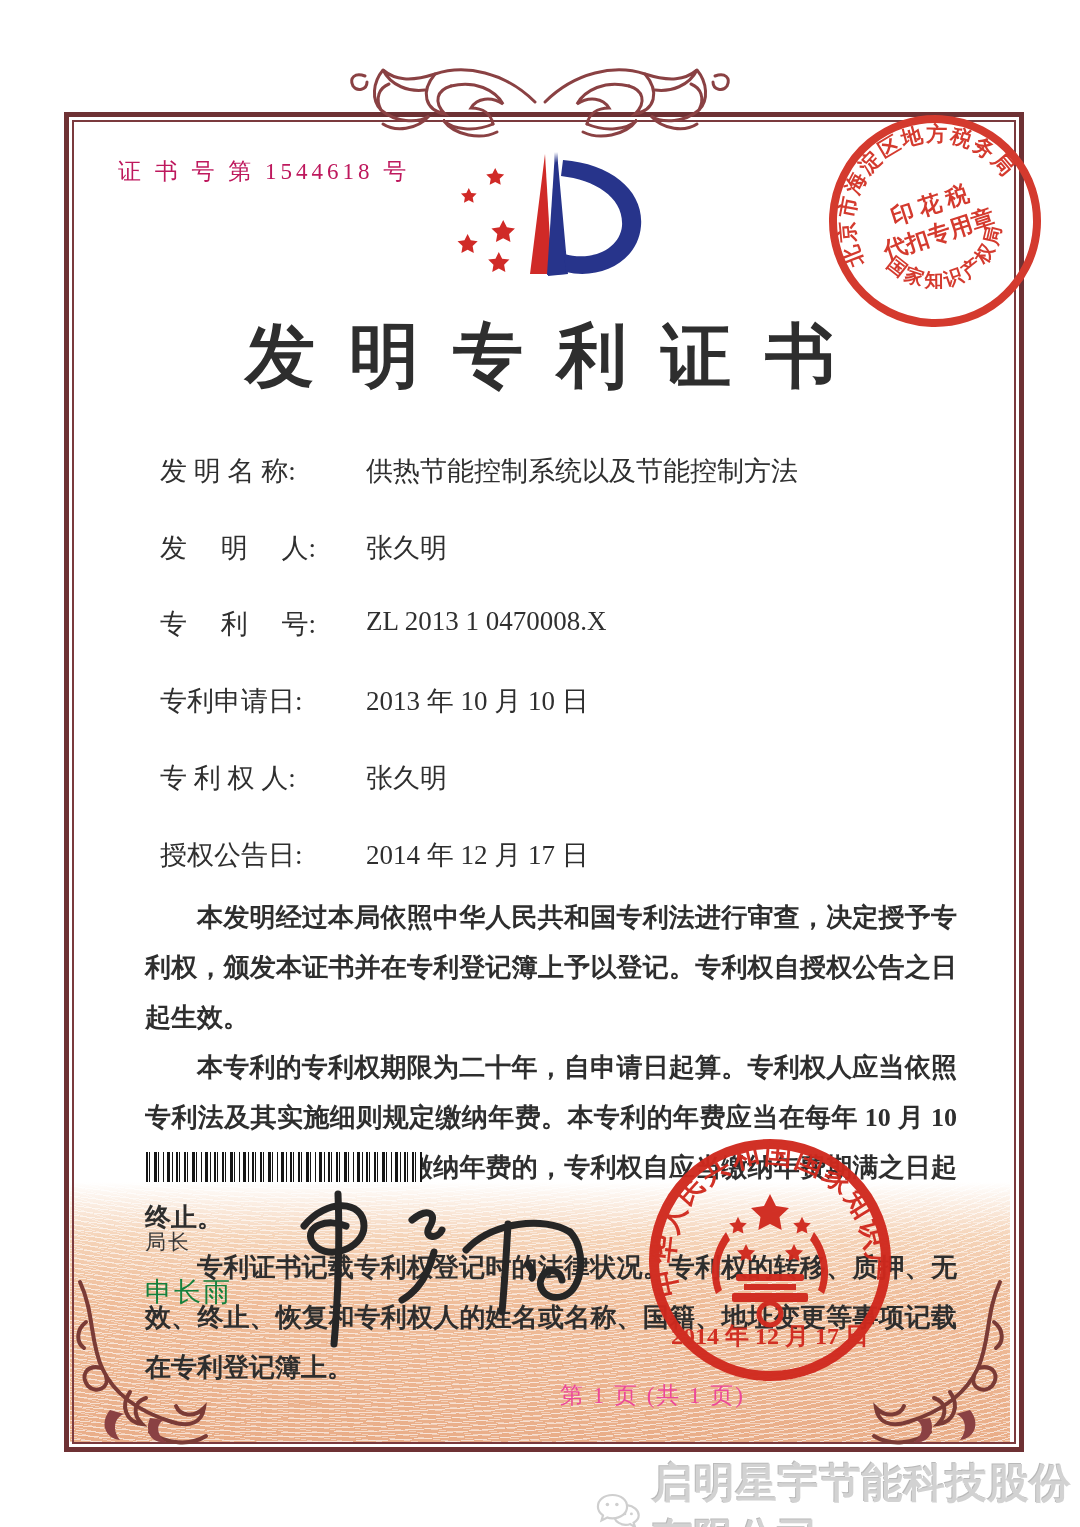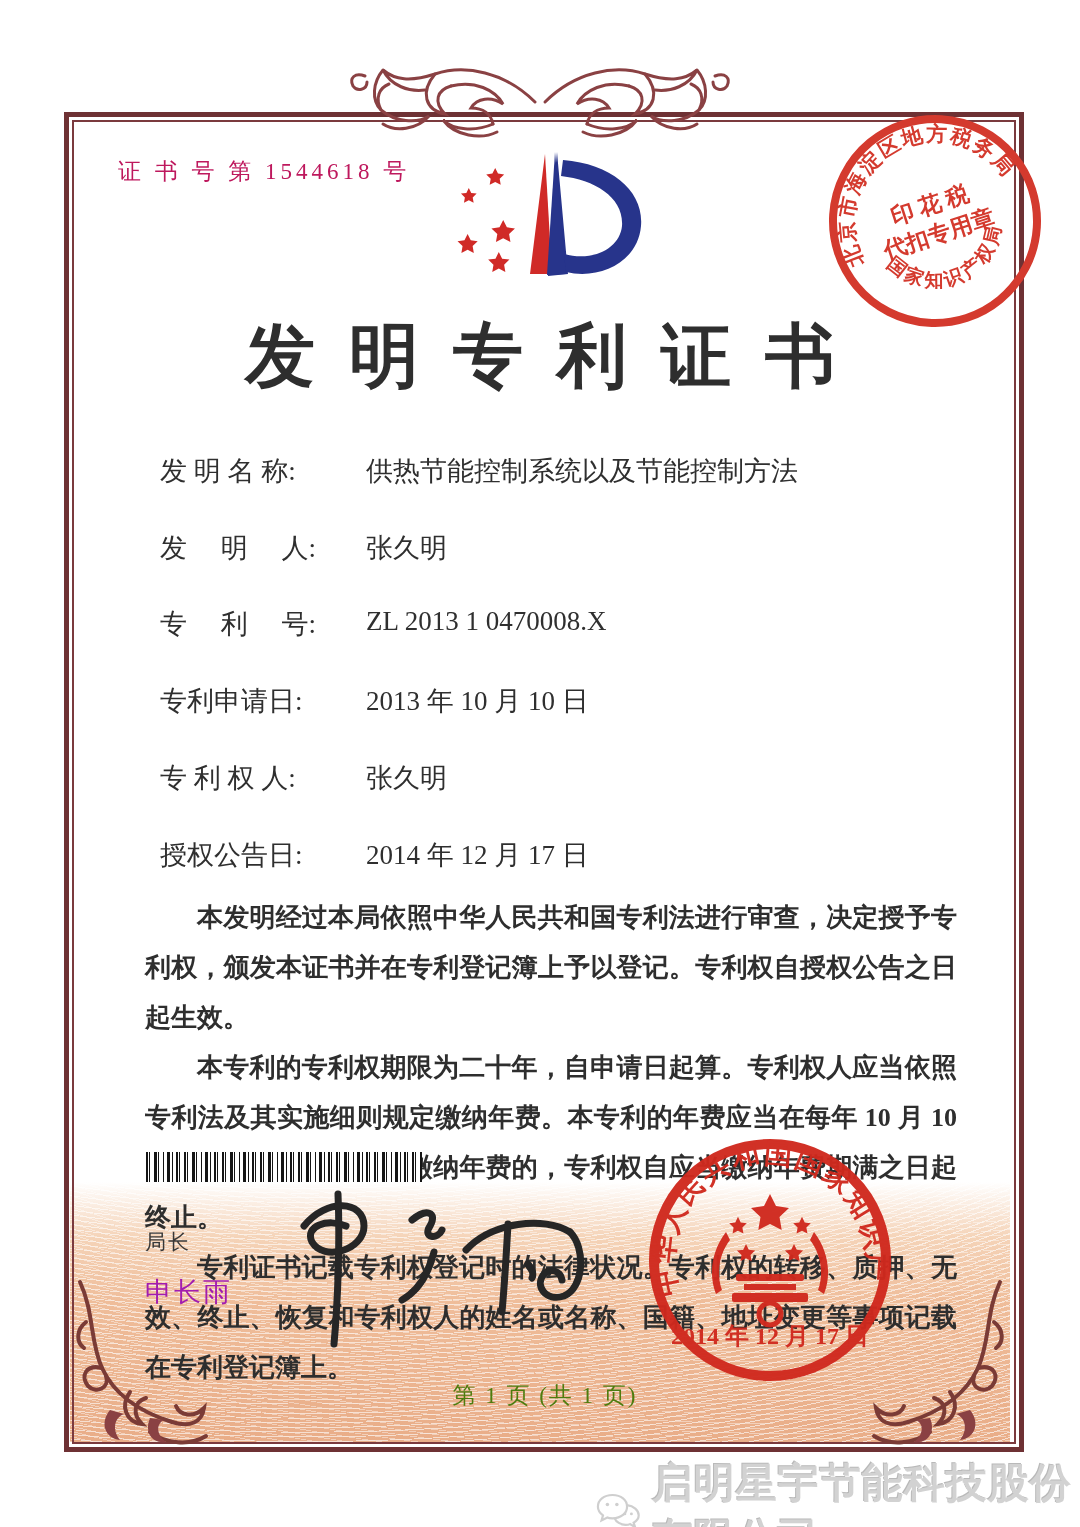--- a/index.html
+++ b/index.html
@@ -45,26 +45,26 @@
   .barcode{position:absolute;left:146px;top:1152px;width:276px;height:30px;background-color:#fff;
     background-image:
      repeating-linear-gradient(90deg,#151515 0 2px,transparent 2px 3px,#151515 3px 4px,transparent 4px 8px,
        #151515 8px 11px,transparent 11px 12px,#151515 12px 13px,transparent 13px 17px,
        #151515 17px 18px,transparent 18px 21px,#151515 21px 24px,transparent 24px 26px,
        #151515 26px 27px,transparent 27px 30px,#151515 30px 32px,transparent 32px 33px,
        #151515 33px 34px,transparent 34px 38px);}
 
   
   .director{position:absolute;left:145px;top:1228px;font-size:21px;color:#383838;letter-spacing:2px;}
-  .director-name{position:absolute;left:145px;top:1274px;font-size:27px;color:#a21caf;letter-spacing:2px;}
+  .director-name{position:absolute;left:145px;top:1274px;font-size:27px;color:#15803d;letter-spacing:2px;}
   .signature{position:absolute;left:252px;top:1180px;width:340px;height:170px;}
 
   
-  .page-no{position:absolute;left:345px;top:1380px;width:400px;text-align:center;
-           font-size:23px;color:#4d7c0f;letter-spacing:2px;}
+  .page-no{position:absolute;left:345px;top:1380px;width:400px;text-align:right;
+           font-size:23px;color:#ec4899;letter-spacing:2px;}
 
   
   .dragons{position:absolute;left:325px;top:52px;width:430px;height:100px;}
   .corner{position:absolute;width:190px;height:190px;}
   .corner.bl{left:50px;top:1272px;}
   .corner.br{left:840px;top:1272px;transform:scaleX(-1);}
 
   
   .watermark{position:absolute;left:595px;top:1456px;display:flex;align-items:center;gap:10px;}
   .wm-text{font-size:41px;color:#d2d2d2;letter-spacing:1px;font-weight:700;

